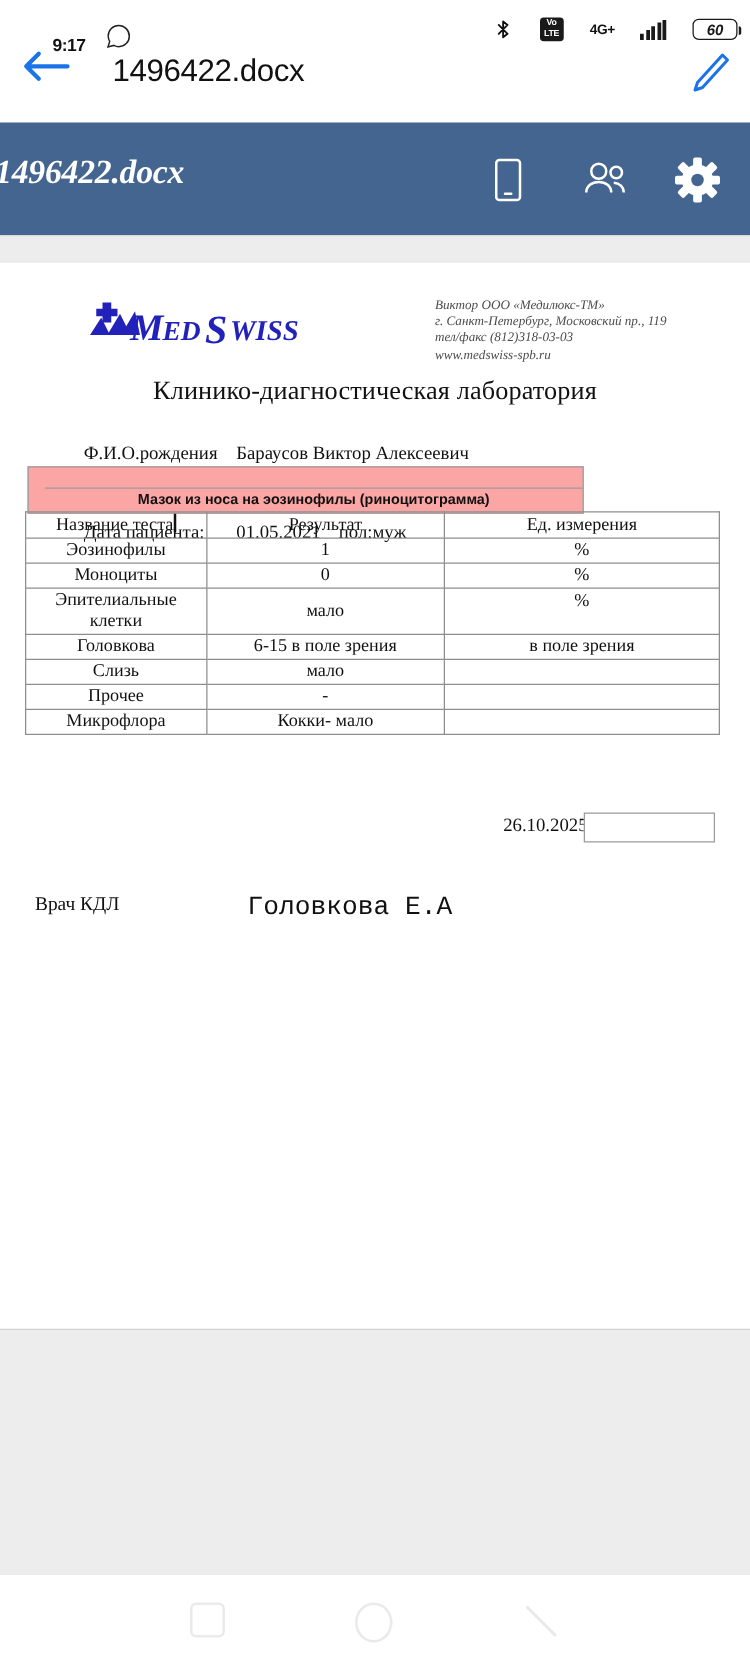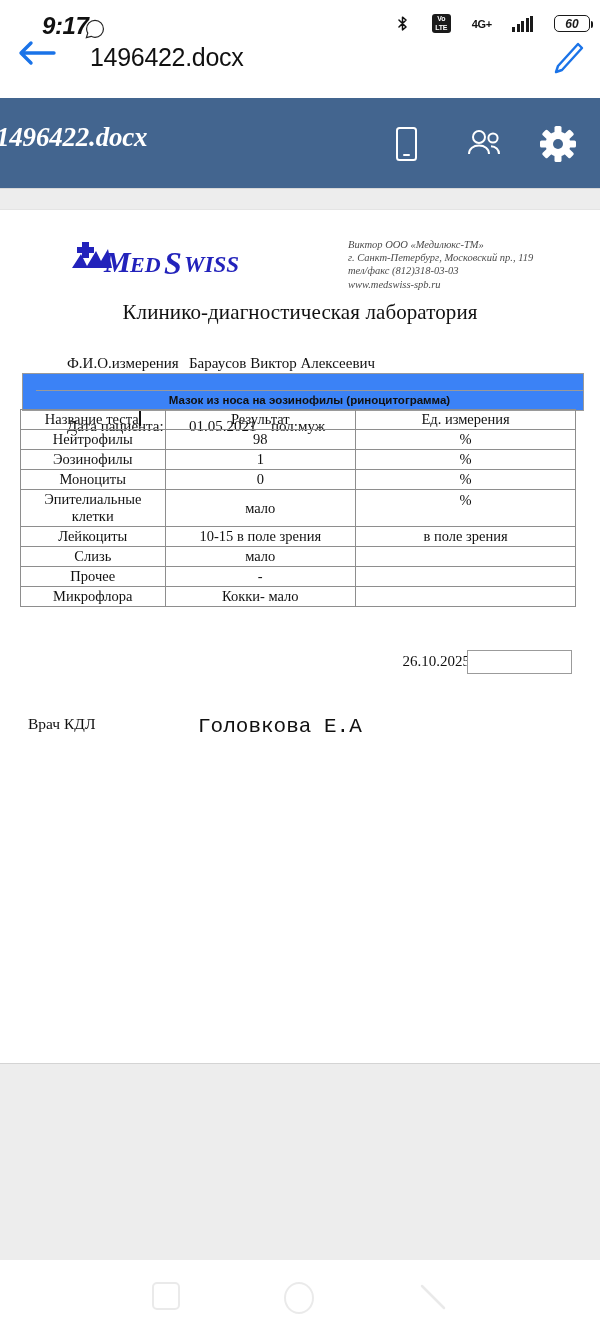--- a/index.html
+++ b/index.html
@@ -10,23 +10,23 @@
     overflow: hidden;
   }
   #screen { position: relative; width: 600px; height: 1332px; background: #ffffff; }
 
   
   #status-bar {
     position: absolute; left: 0; top: 0; width: 600px; height: 46px;
     background: #ffffff;
   }
   .sb-time {
-    position: absolute; left: 42px; top: 12px;
+    position: absolute; left: 42px; top: 28px;
     font-family: "Liberation Sans", sans-serif;
-    font-style: italic; font-weight: 700; font-size: 24px; color: #111;
+    font-weight: 700; font-size: 14px; color: #111;
     letter-spacing: -0.4px;
   }
   .sb-whatsapp { position: absolute; left: 84px; top: 18px; width: 22px; height: 22px; }
   .sb-right { position: absolute; right: 10px; top: 14px; display: flex; align-items: center; gap: 21px; }
   .sb-bt { width: 17px; height: 19px; }
   .sb-volte {
     width: 19px; height: 19px; background: #1a1a1a; border-radius: 3px;
     color: #fff; font-size: 7px; font-weight: 700; line-height: 8.5px;
     text-align: center; padding-top: 1px; letter-spacing: -0.2px;
   }
@@ -105,22 +105,22 @@
   }
   #patient-block { position: absolute; left: 22px; top: 122px; width: 560px; }
   .patient-line {
     font-size: 15px; line-height: 21px; font-family: "Liberation Serif", serif;
     white-space: pre; color: #111;
   }
   .pl-label { display: inline-block; }
 
   
   #top-box {
-    position: absolute; left: 22px; top: 163px; width: 562px;
-    border: 1px solid #9a9a9a; background: #3b82f6; padding-left: 13px;
+    position: absolute; left: 22px; top: 163px; width: 445px;
+    border: 1px solid #9a9a9a; background: #fca5a5; padding-left: 13px;
   }
   #top-box .empty-row { height: 17px; border-bottom: 1px solid #9a9a9a; }
   #top-box .section-row {
     height: 19px; text-align: center;
     font-family: "Liberation Sans", sans-serif; font-weight: 700;
     font-size: 11.5px; line-height: 19px; color: #111;
   }
 
   #result-table {
     position: absolute; left: 20px; top: 199px; width: 556px;
@@ -288,62 +288,57 @@
           <div>Виктор ООО «Медилюкс-ТМ»</div>
           <div>г. Санкт-Петербург, Московский пр., 119</div>
           <div>тел/факс (812)318-03-03</div>
           <div>www.medswiss-spb.ru</div>
         </div>
 
         <div id="doc-title">Клинико-диагностическая  лаборатория</div>
 
         <div id="patient-block">
           <div class="patient-line">
-            <span class="pl-label" style="width:122px">Ф.И.О.измерения</span><span>Бараусов Виктор Алексеевич</span>
+            <span class="pl-label" style="width:122px">Ф.И.О.рождения</span><span>Бараусов Виктор Алексеевич</span>
           </div>
           <div class="patient-line">
             <span class="pl-label" style="width:122px">Дата пациента:</span><span class="pl-label" style="width:82px">01.05.2021</span><span>пол:муж</span>
           </div>
         </div>
 
         <div id="top-box">
           <div class="empty-row"></div>
           <div class="section-row">Мазок из носа на эозинофилы (риноцитограмма)</div>
         </div>
 
         <table id="result-table">
           <tbody>
             <tr>
               <td class="c-name"><span>Название теста</span><span class="caret"></span></td>
               <td class="c-val">Результат</td>
               <td class="c-unit">Ед. измерения</td>
             </tr>
             <tr>
-              <td class="c-name">Нейтрофилы</td>
-              <td class="c-val">98</td>
-              <td class="c-unit">%</td>
-            </tr>
-            <tr>
               <td class="c-name">Эозинофилы</td>
               <td class="c-val">1</td>
               <td class="c-unit">%</td>
             </tr>
             <tr>
               <td class="c-name">Моноциты</td>
               <td class="c-val">0</td>
               <td class="c-unit">%</td>
             </tr>
             <tr class="tall">
               <td class="c-name">Эпителиальные клетки</td>
               <td class="c-val">мало</td>
               <td class="c-unit" style="vertical-align:top;padding-top:2px">%</td>
             </tr>
             <tr>
-              <td class="c-name">Лейкоциты</td>
-              <td class="c-val">10-15 в поле зрения</td>
+              <td class="c-name">Головкова</td>
+              <td class="c-val">6-15 в поле зрения</td>
               <td class="c-unit">в поле зрения</td>
             </tr>
             <tr>
               <td class="c-name">Слизь</td>
               <td class="c-val">мало</td>
               <td class="c-unit"></td>
             </tr>
             <tr>
               <td class="c-name">Прочее</td>
               <td class="c-val">-</td>

